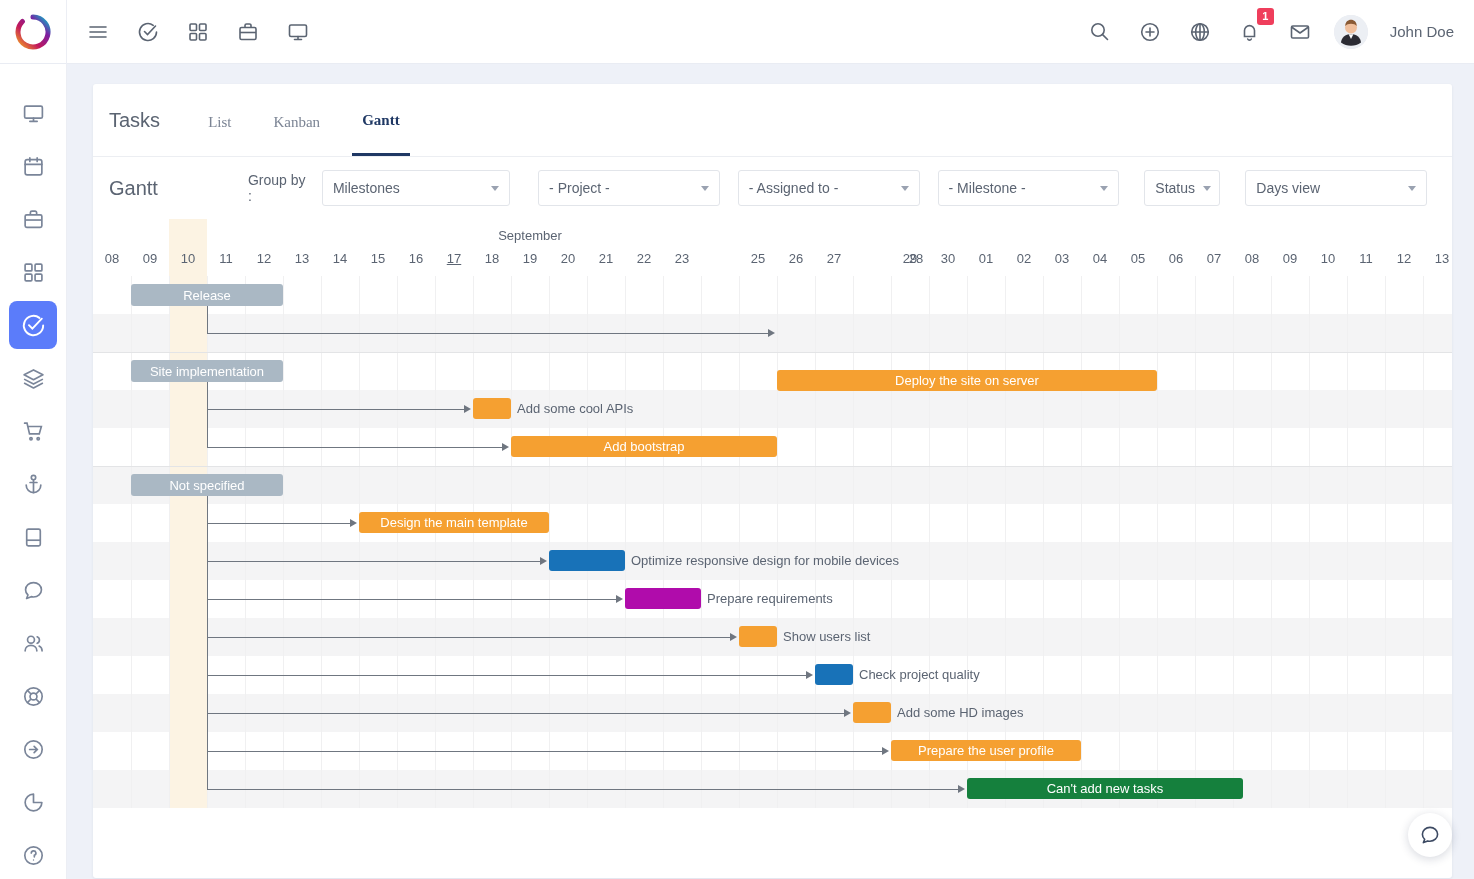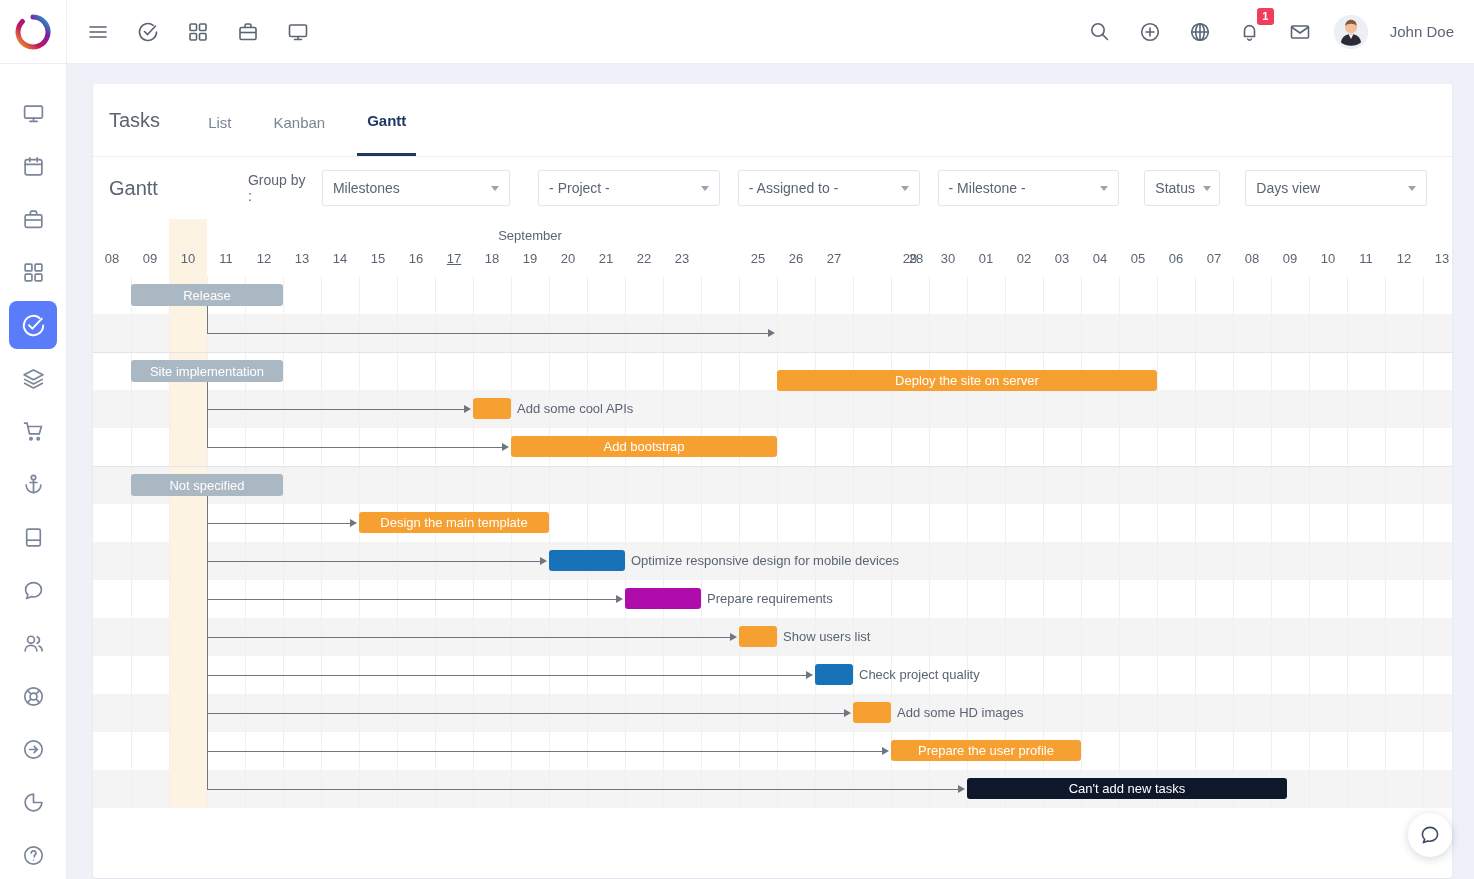--- a/index.html
+++ b/index.html
@@ -61,21 +61,21 @@
     background: #ffffff; border-radius: 3px;
     box-shadow: 0 1px 3px rgba(30,40,70,.07);
   }
   .tabsrow {
     height: 73px; display: flex; align-items: center; padding: 0 0 0 16px;
     border-bottom: 1px solid #eceef2; position: relative;
   }
   .page-title { font-size: 20px; color: #5b6472; margin-right: 38px; }
   .tab {
     font-size: 15px; color: #7b8494; padding: 26px 10px 24px; margin-right: 22px;
-    cursor: pointer; position: relative; top: 1px;
+    cursor: pointer; position: relative; top: 1px; font-family: Liberation Serif, serif;
   }
   .tab.active { color: #1f3864; font-weight: 700; border-bottom: 3px solid #1f3864; }
 
   .filterrow { height: 62px; display: flex; align-items: center; padding: 0 16px; }
   .filter-label { font-size: 20px; color: #5b6472; margin-right: 90px; }
   .groupby { font-size: 14px; color: #5b6472; margin-right: 14px; }
   .sel {
     height: 36px; border: 1px solid #e2e5ea; border-radius: 3px; background: #fff;
     display: flex; align-items: center; padding: 0 10px; font-size: 14px;
     color: #5b6472; margin-right: 9px; cursor: pointer; position: relative;
@@ -540,21 +540,21 @@
             <div class="v" style="left: 114px; top: 220px; height: 255px;"></div>
             <div class="h" style="left: 114px; top: 475px; width: 676px;"></div>
             <div class="arrow" style="left: 789px; top: 471px;"></div>
           </div>
           <div class="bar" style="left: 798px; width: 190px; top: 464px; background: rgb(245, 160, 49);">Prepare the user profile</div>
           <div class="link">
             <div class="v" style="left: 114px; top: 220px; height: 293px;"></div>
             <div class="h" style="left: 114px; top: 513px; width: 752px;"></div>
             <div class="arrow" style="left: 865px; top: 509px;"></div>
           </div>
-          <div class="bar" style="left: 874px; width: 320px; top: 502px; background: #0f172a;">Can't add new tasks</div>
+          <div class="bar" style="left: 874px; width: 276px; top: 502px; background: #15803d;">Can't add new tasks</div>
         </div>
       <div style="height:70px"></div>
     </div>
   </div>
 
   <div class="chatbtn">
     <svg width="22" height="22" viewBox="0 0 22 22" fill="none" stroke="currentColor" stroke-width="1.6" stroke-linejoin="round">
       <path d="M18.6 10.3c0 3.8-3.4 6.9-7.6 6.9a9 9 0 0 1-2.2-.3L4.4 18.6l1.3-3.3a6.4 6.4 0 0 1-2.3-5c0-3.8 3.4-6.9 7.6-6.9s7.6 3.1 7.6 6.9z"></path>
       </svg>
   </div>

